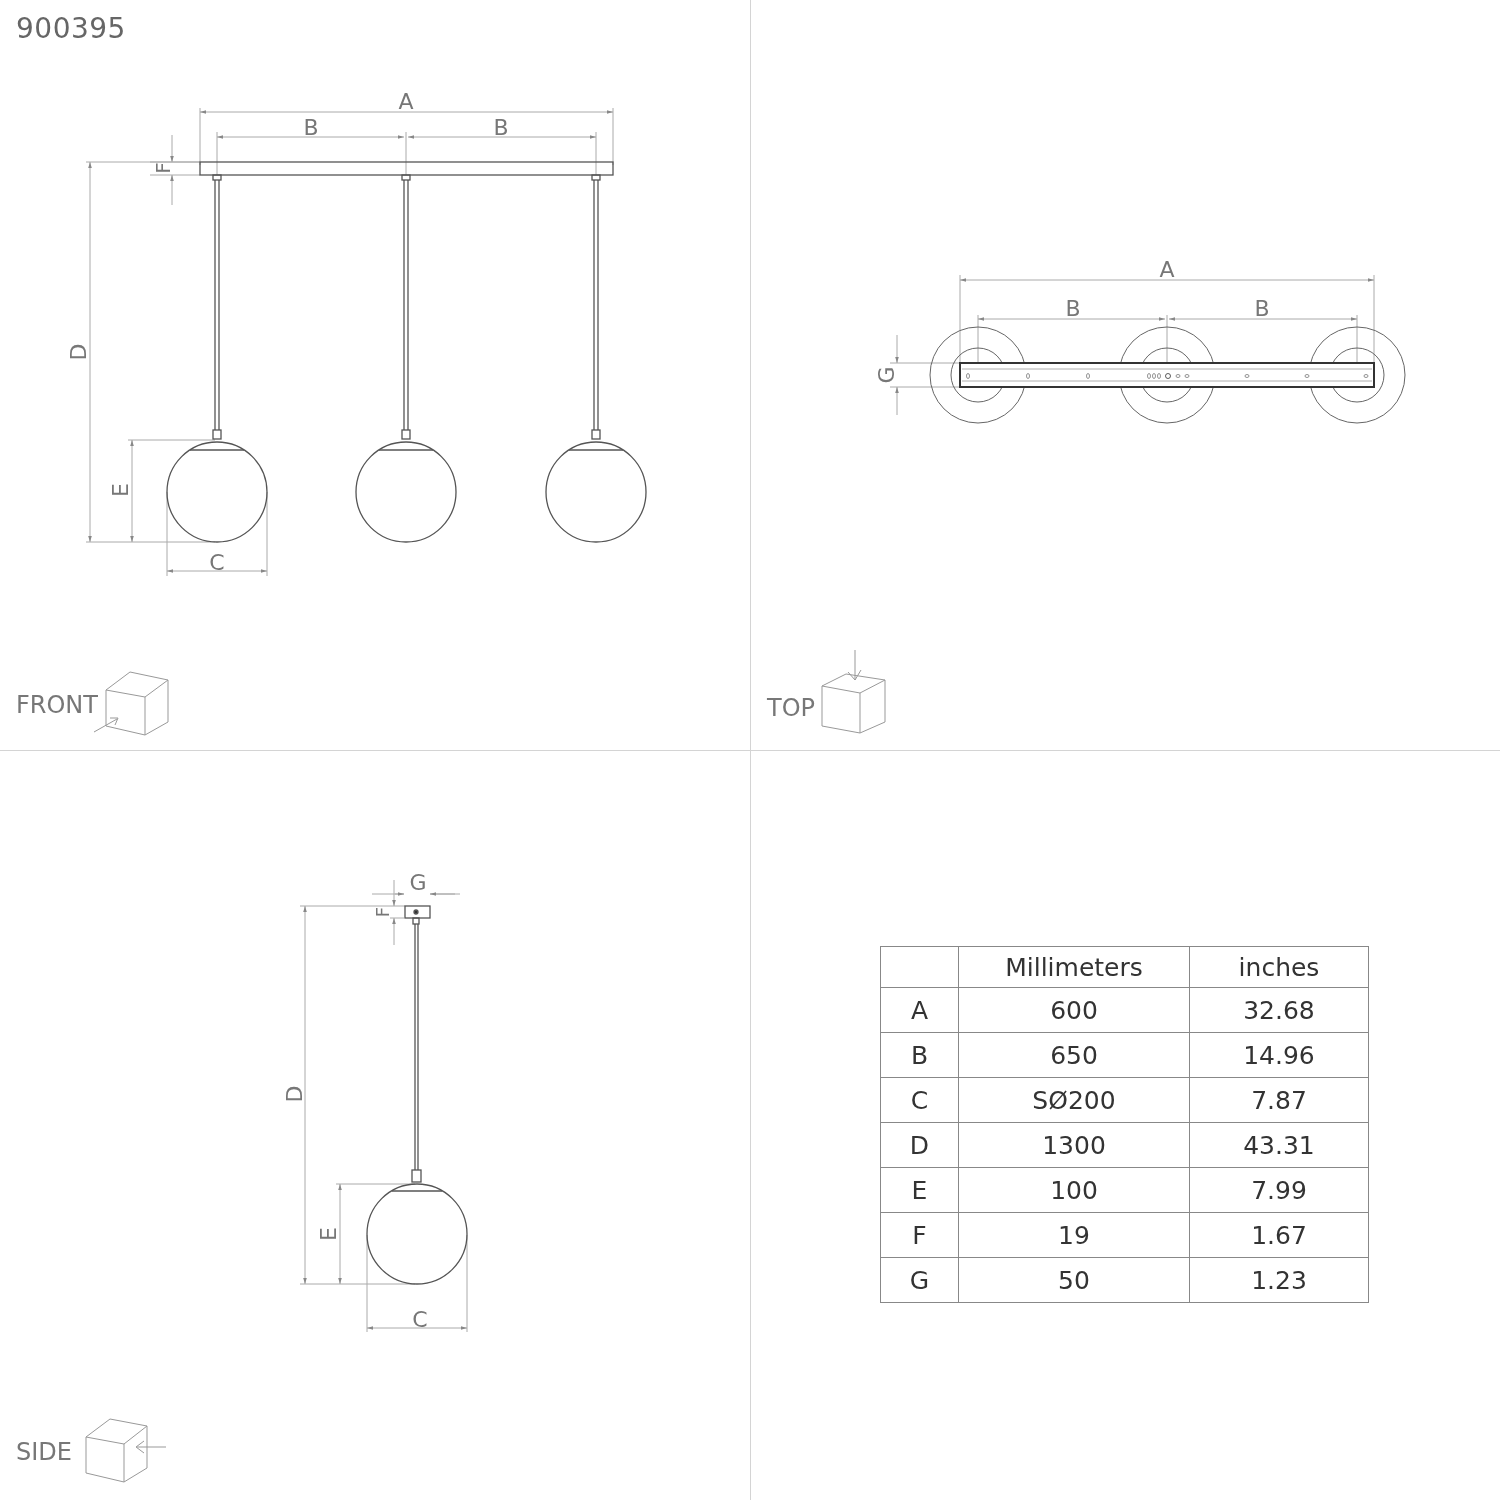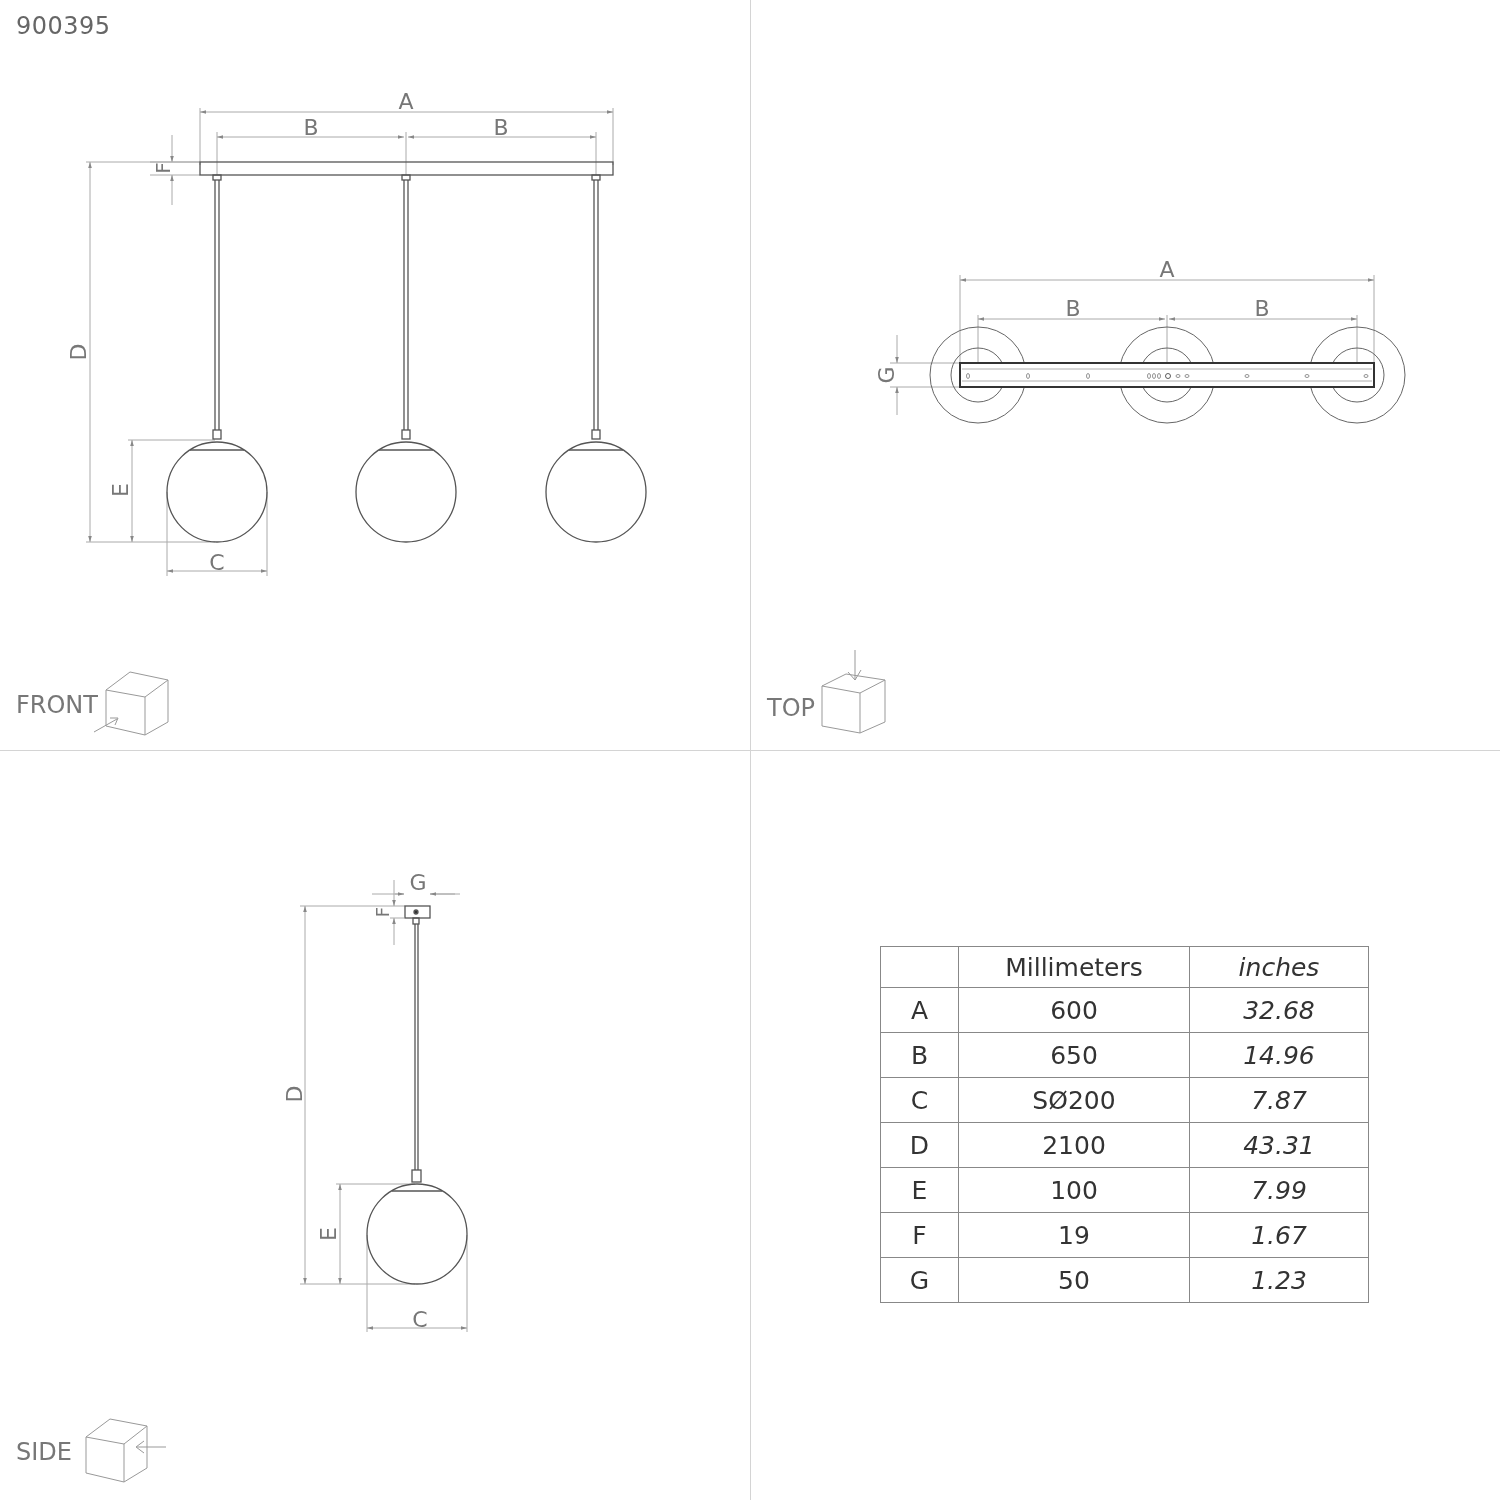--- a/index.html
+++ b/index.html
@@ -1,28 +1,28 @@
 <!DOCTYPE html>
 <html><head>
 <meta charset="utf-8">
 <style>
   html, body { margin:0; padding:0; background:#ffffff; }
   body { width:1500px; height:1500px; position:relative; overflow:hidden;
          font-family:"DejaVu Sans", sans-serif; color:#555; }
   .abs { position:absolute; }
-  .product-code { left:16px; top:12px; font-size:24px; color:#666; letter-spacing:0.5px; }
+  .product-code { left:16px; top:12px; font-size:28px; color:#666; letter-spacing:0.5px; }
   .divider-v { left:750px; top:0; width:1px; height:1500px; background:#d4d4d4; }
   .divider-h { left:0; top:750px; width:1500px; height:1px; background:#d4d4d4; }
   svg text { font-family:"DejaVu Sans", sans-serif; fill:#777; }
   .dim-table { left:880px; top:946px; border-collapse:collapse; font-size:25px; color:#333; }
   .dim-table td, .dim-table th { border:1.5px solid #888; font-weight:normal; height:44px; padding:0; }
   .dim-table th { height:40px; }
   .c0 { width:77px; text-align:center; }
   .c1 { width:230px; text-align:center; }
-  .c2 { width:178px; text-align:center;font-style:italic; }
+  .c2 { width:178px; text-align:center; }
 </style>
 </head>
 <body>
 
 <div class="abs product-code">900395</div>
 <div class="abs divider-v"></div>
 <div class="abs divider-h"></div>
 
 <svg class="abs" style="left:0;top:0" width="750" height="750">
   <defs>
@@ -219,21 +219,21 @@
     <td class="c1">650</td>
     <td class="c2">14.96</td>
   </tr>
   <tr>
     <td class="c0">C</td>
     <td class="c1">SØ200</td>
     <td class="c2">7.87</td>
   </tr>
   <tr>
     <td class="c0">D</td>
-    <td class="c1">2100</td>
+    <td class="c1">1300</td>
     <td class="c2">43.31</td>
   </tr>
   <tr>
     <td class="c0">E</td>
     <td class="c1">100</td>
     <td class="c2">7.99</td>
   </tr>
   <tr>
     <td class="c0">F</td>
     <td class="c1">19</td>

